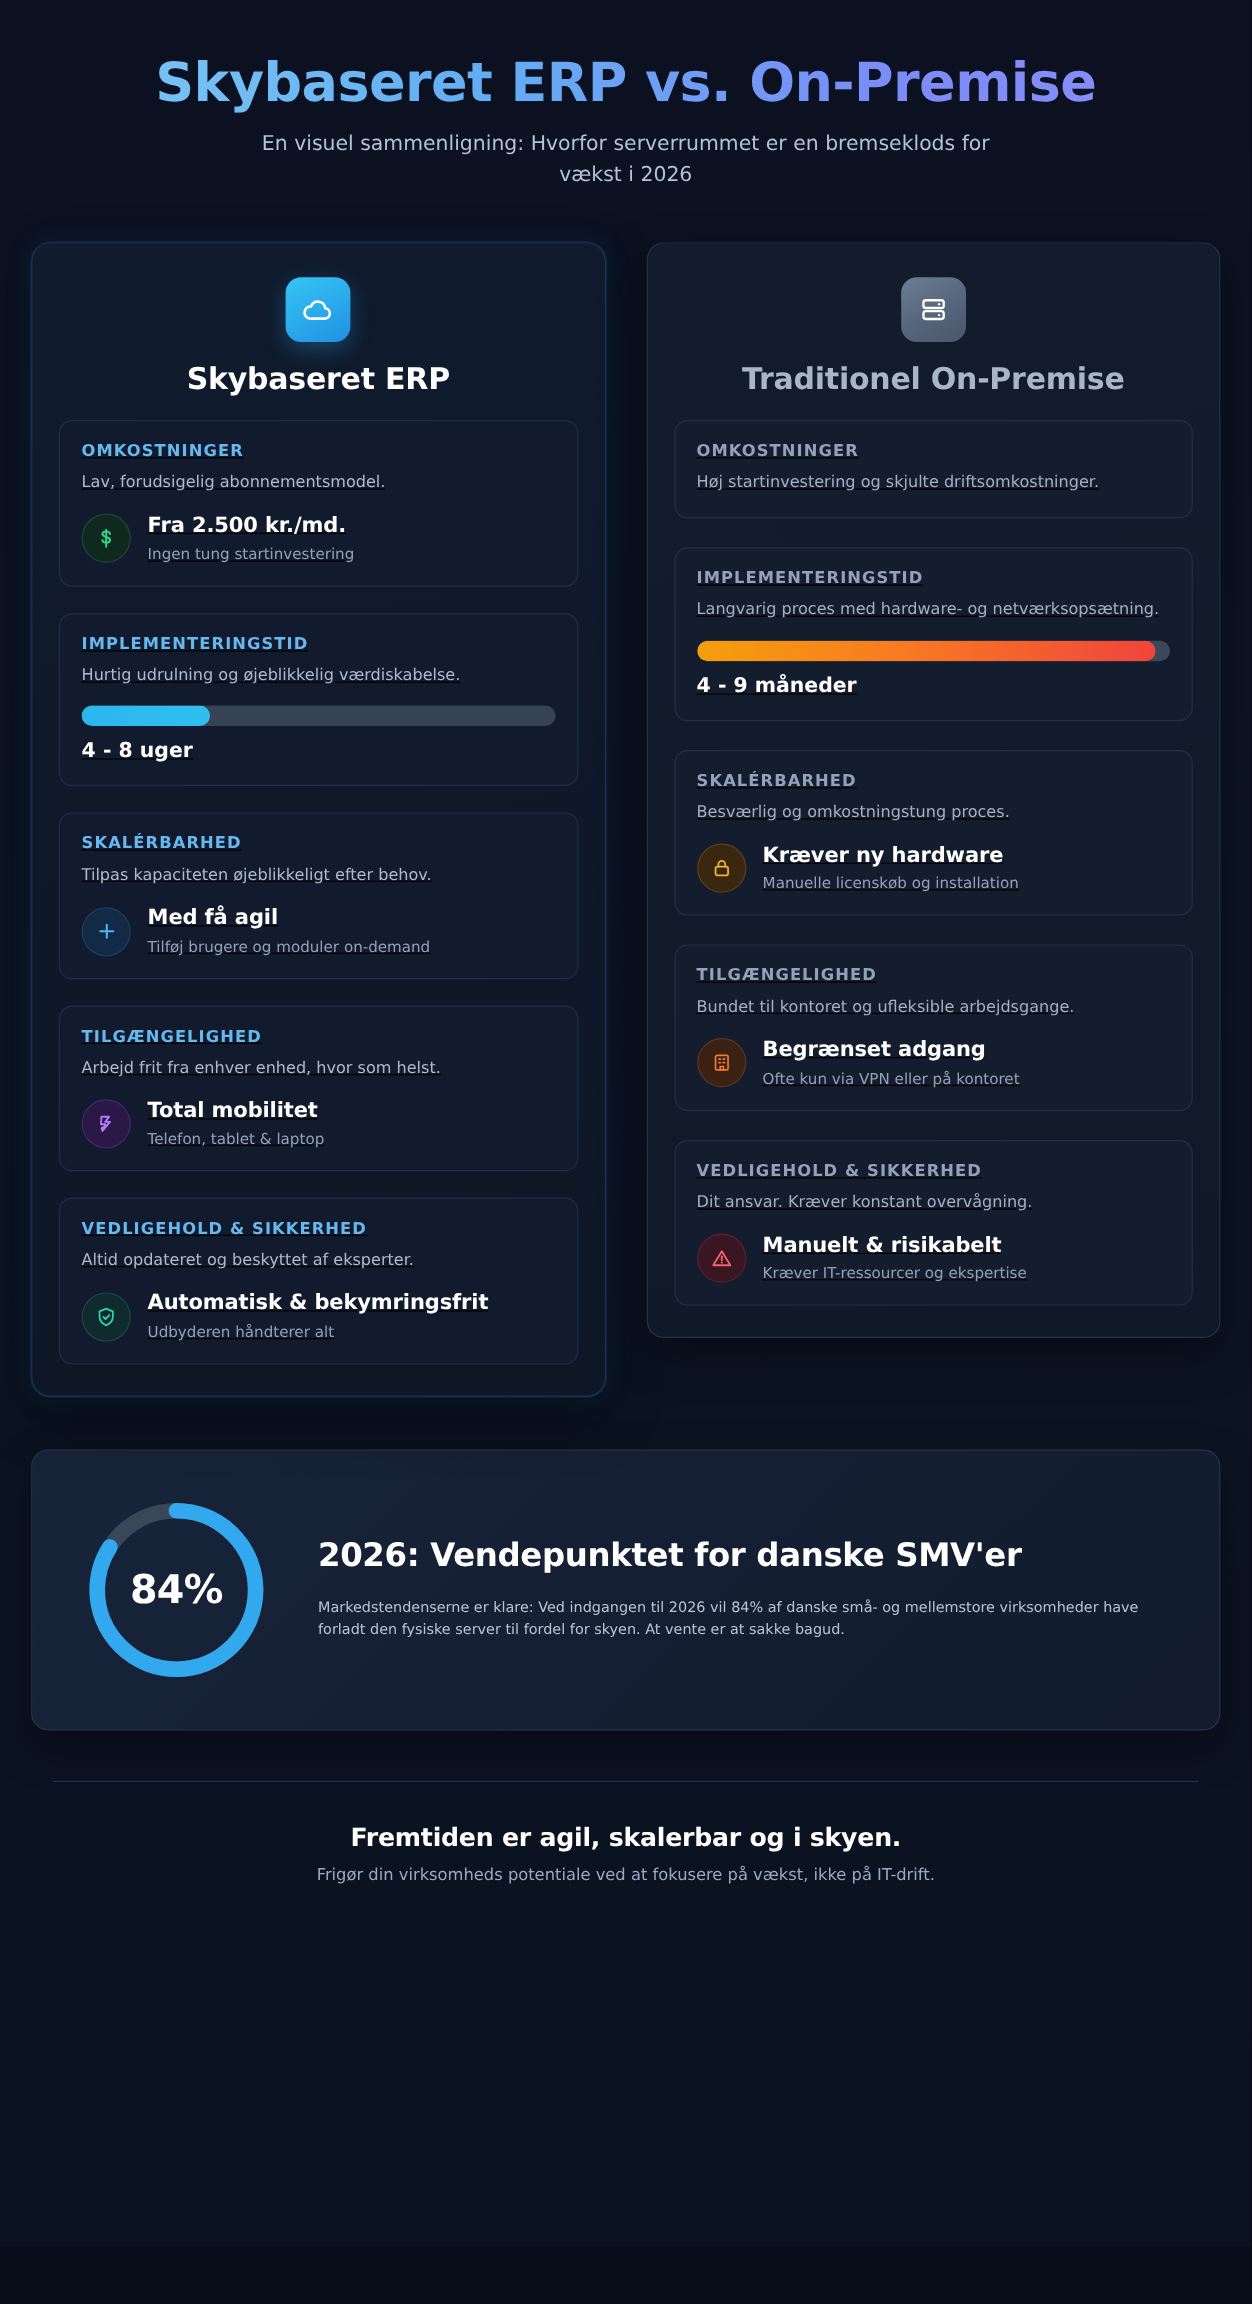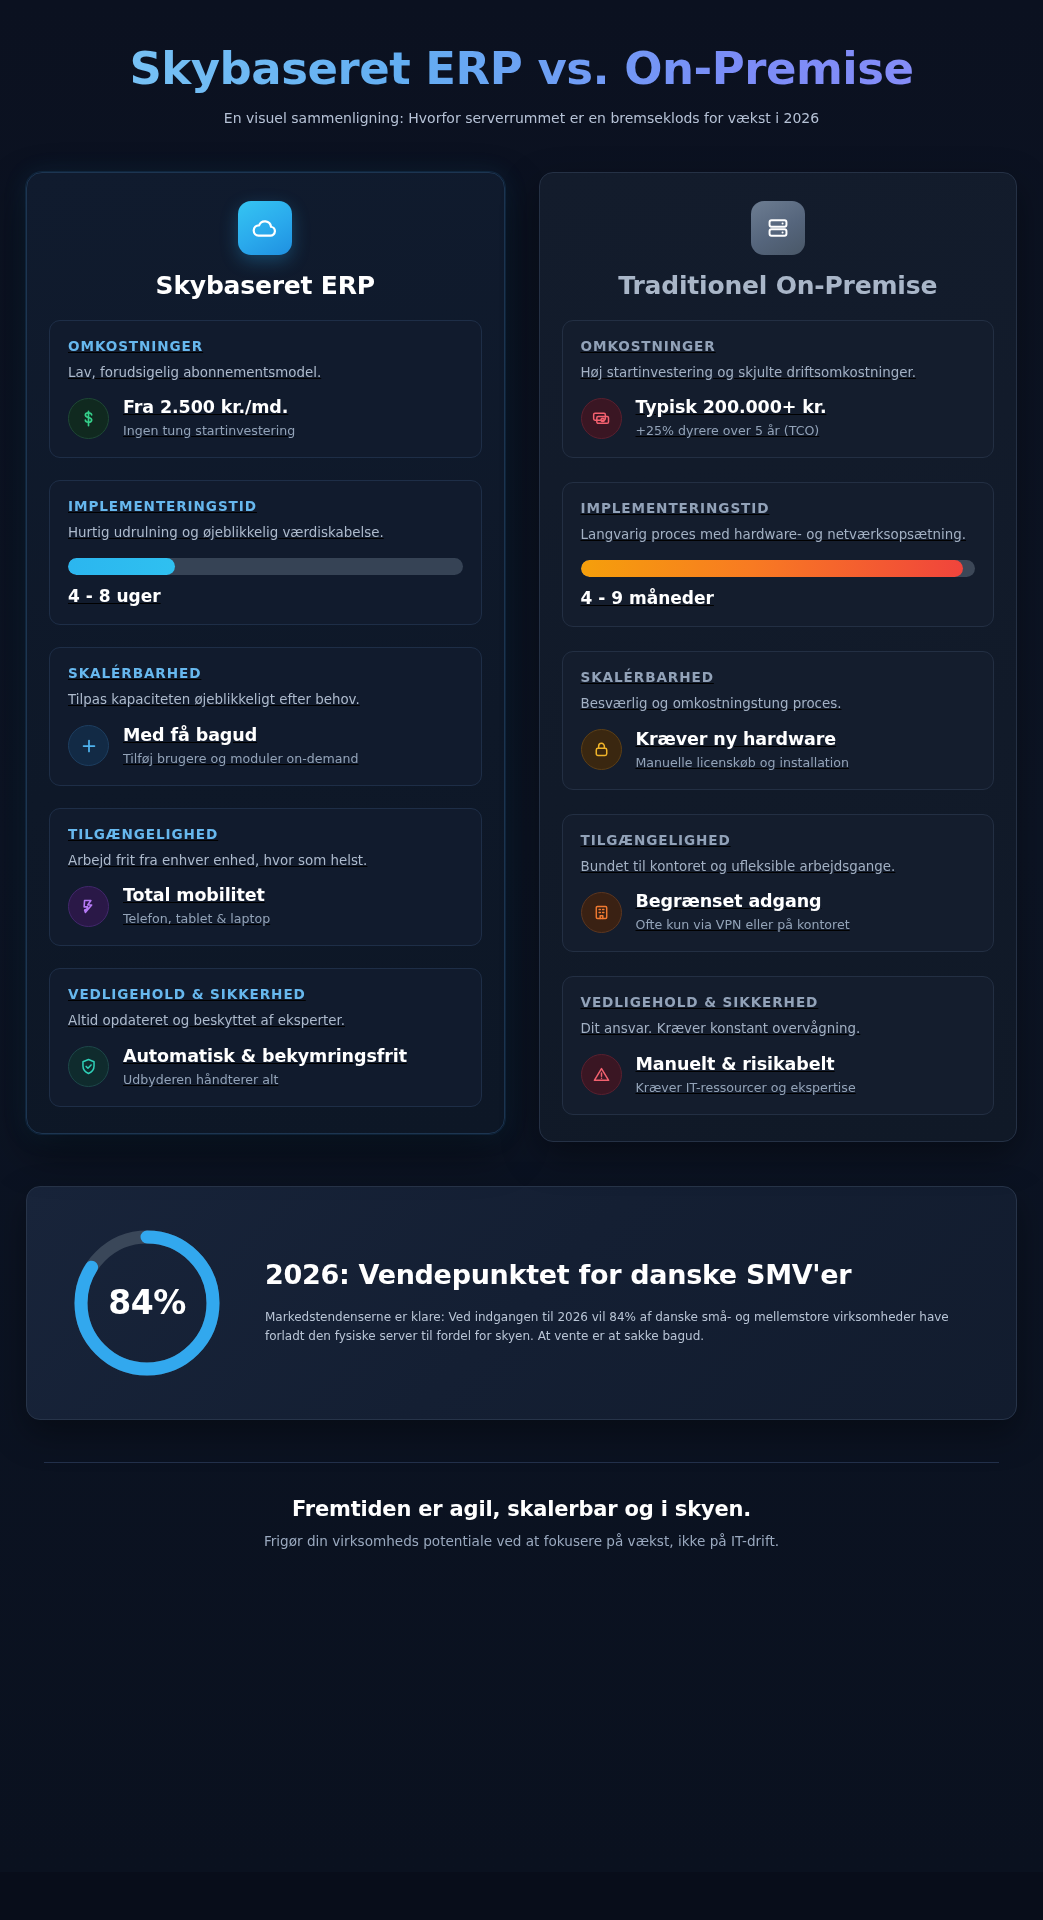--- a/index.html
+++ b/index.html
@@ -32,21 +32,21 @@
     line-height: 1.12;
     background: linear-gradient(90deg, #7ec8f5 0%, #63aef2 38%, #7b8cf7 72%, #8a8df8 100%);
     -webkit-background-clip: text;
     background-clip: text;
     color: transparent;
     -webkit-text-fill-color: transparent;
   }
   .subtitle {
     margin: 14px auto 0;
     max-width: 640px;
-    font-size: 14px;
+    font-size: 17px;
     line-height: 1.52;
     color: #b6c2d6;
     font-weight: 400;
   }
 
   
   .columns {
     display: flex;
     gap: 34px;
     margin-top: 42px;
@@ -310,21 +310,21 @@
             <div class="card-label cloud">SKALÉRBARHED</div>
             <div class="card-desc">Tilpas kapaciteten øjeblikkeligt efter behov.</div>
             <div class="hl-row">
               <div class="badge blue">
                 <svg width="20" height="20" viewBox="0 0 24 24" fill="none" stroke="#4fb4f0" stroke-width="2.1" stroke-linecap="round">
                   <line x1="12" y1="5.5" x2="12" y2="18.5"></line>
                   <line x1="5.5" y1="12" x2="18.5" y2="12"></line>
                 </svg>
               </div>
               <div class="hl-text">
-                <div class="hl-value">Med få bagud</div>
+                <div class="hl-value">Med få agil</div>
                 <div class="hl-sub">Tilføj brugere og moduler on-demand</div>
               </div>
             </div>
           </div>
 
           <div class="card cloud">
             <div class="card-label cloud">TILGÆNGELIGHED</div>
             <div class="card-desc">Arbejd frit fra enhver enhed, hvor som helst.</div>
             <div class="hl-row">
               <div class="badge purple">
@@ -373,33 +373,20 @@
             </svg>
           </div>
           <div class="col-title onprem">Traditionel On-Premise</div>
         </div>
 
         <div class="cards onprem">
 
           <div class="card onprem">
             <div class="card-label onprem">OMKOSTNINGER</div>
             <div class="card-desc onprem">Høj startinvestering og skjulte driftsomkostninger.</div>
-            <div class="hl-row">
-              <div class="badge red">
-                <svg width="20" height="20" viewBox="0 0 24 24" fill="none" stroke="#f3616f" stroke-width="1.8" stroke-linecap="round" stroke-linejoin="round">
-                  <rect x="3.2" y="6.4" width="14" height="8.2" rx="1.6"></rect>
-                  <rect x="7" y="10.2" width="14" height="8.2" rx="1.6"></rect>
-                  <circle cx="14" cy="14.3" r="2"></circle>
-                </svg>
-              </div>
-              <div class="hl-text">
-                <div class="hl-value">Typisk 200.000+ kr.</div>
-                <div class="hl-sub">+25% dyrere over 5 år (TCO)</div>
-              </div>
-            </div>
           </div>
 
           <div class="card onprem">
             <div class="card-label onprem">IMPLEMENTERINGSTID</div>
             <div class="card-desc onprem">Langvarig proces med hardware- og netværksopsætning.</div>
             <div class="bar-track onprem">
               <div class="bar-fill onprem" style="width: 97%;"></div>
             </div>
             <div class="bar-value">4 - 9 måneder</div>
           </div>

